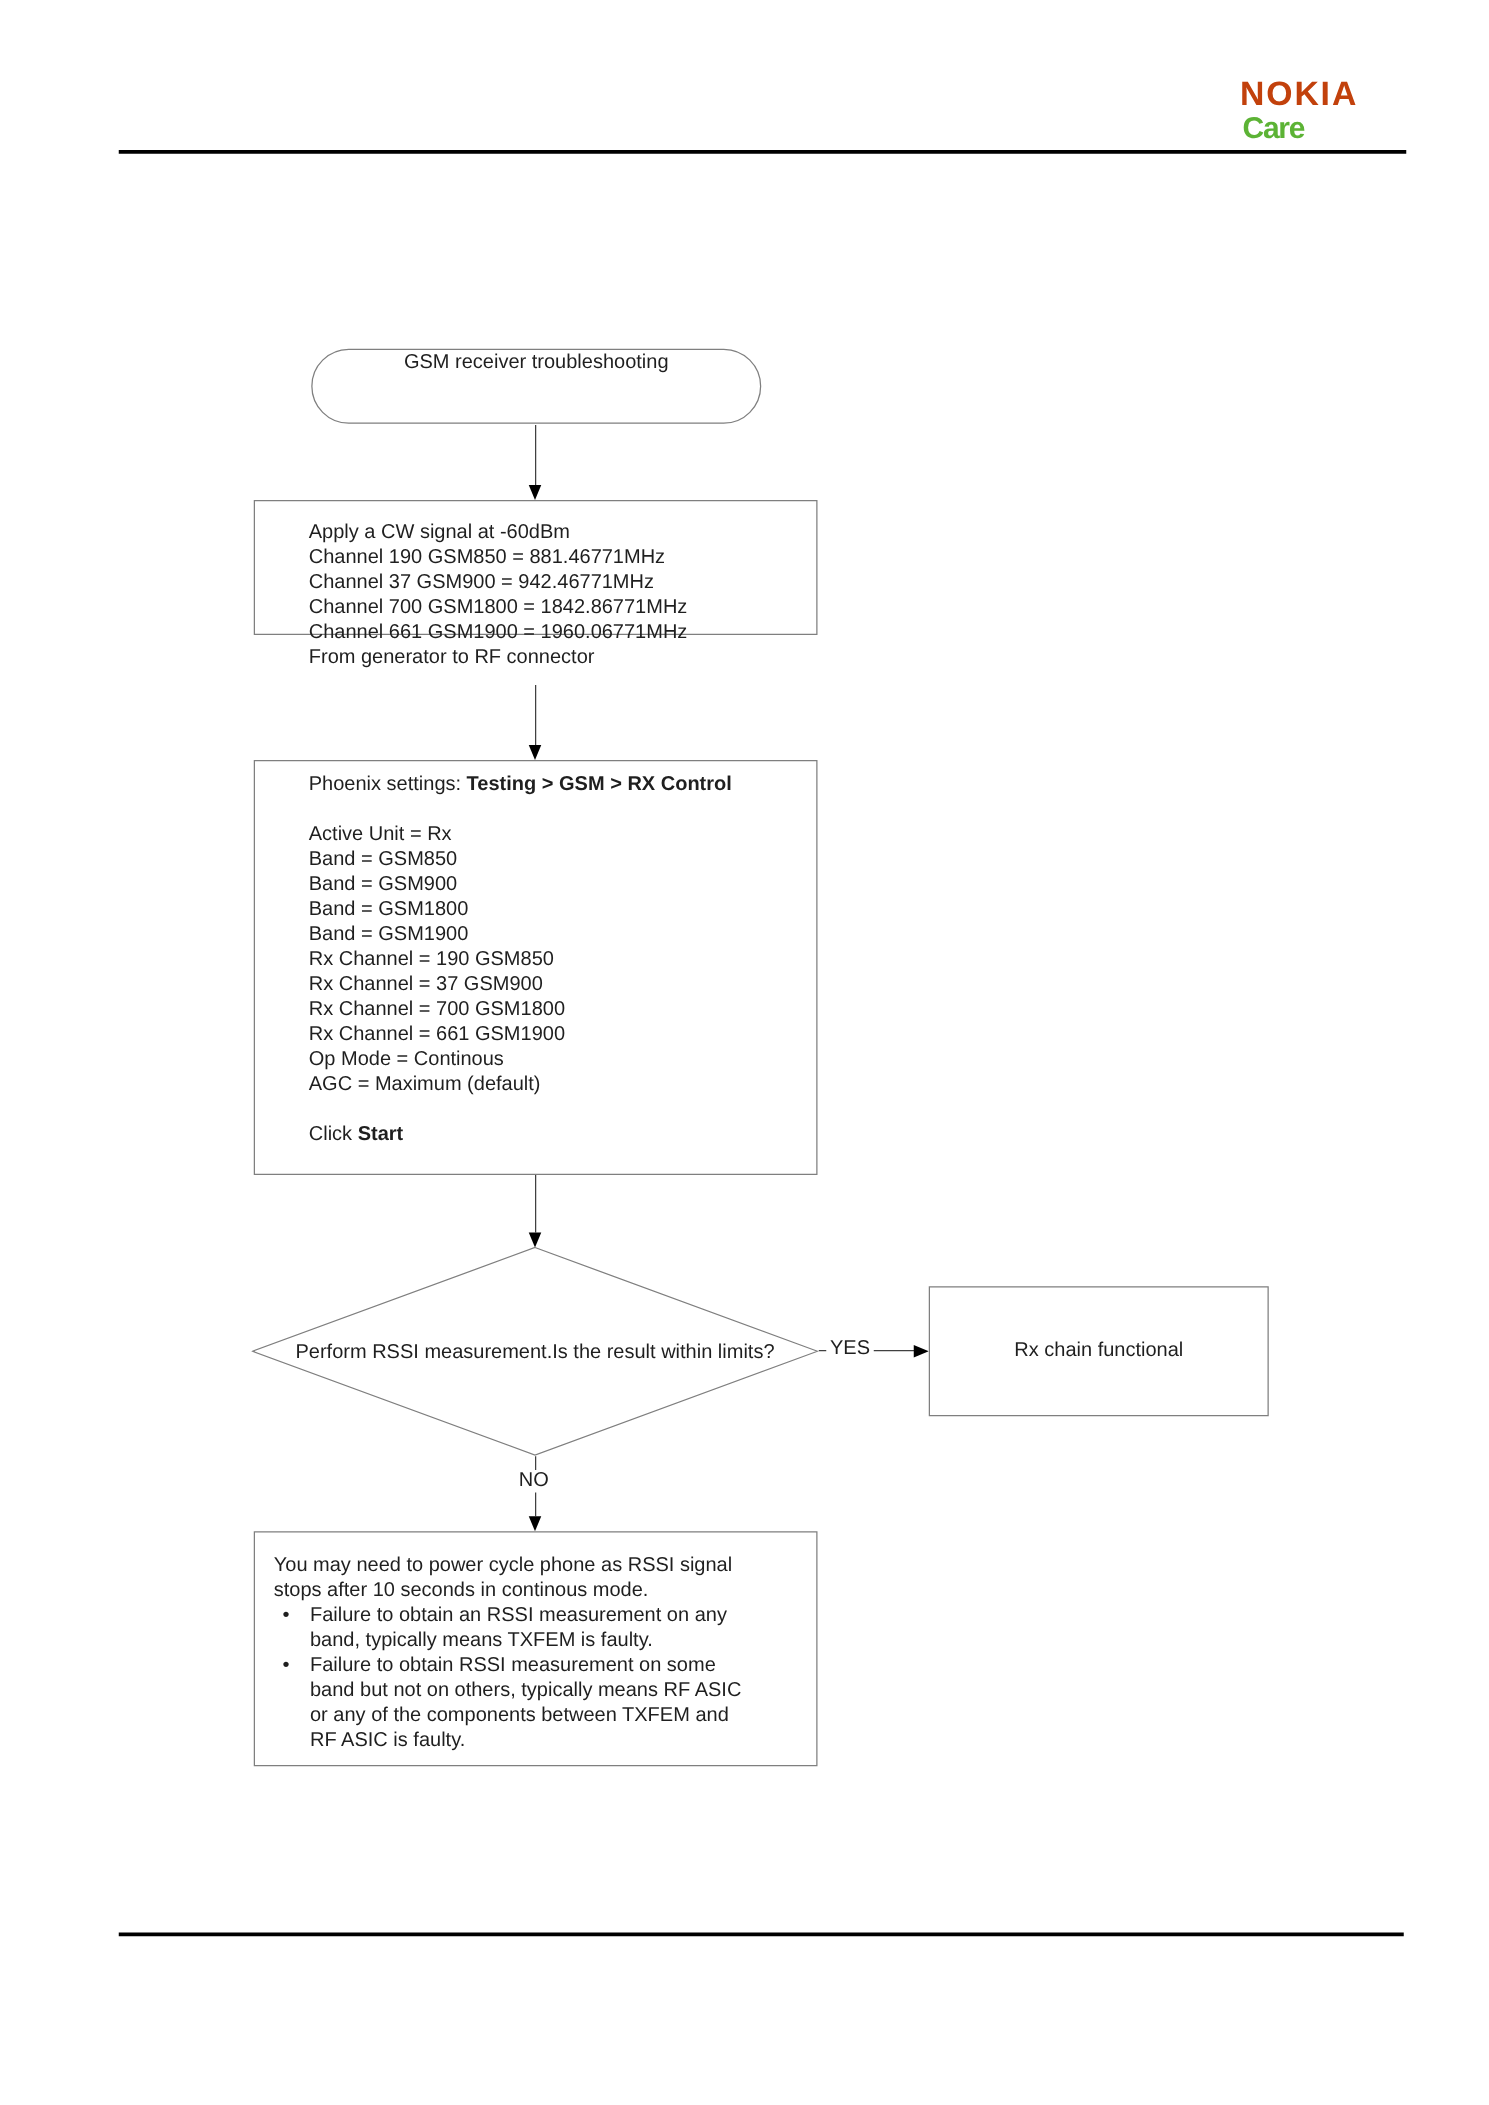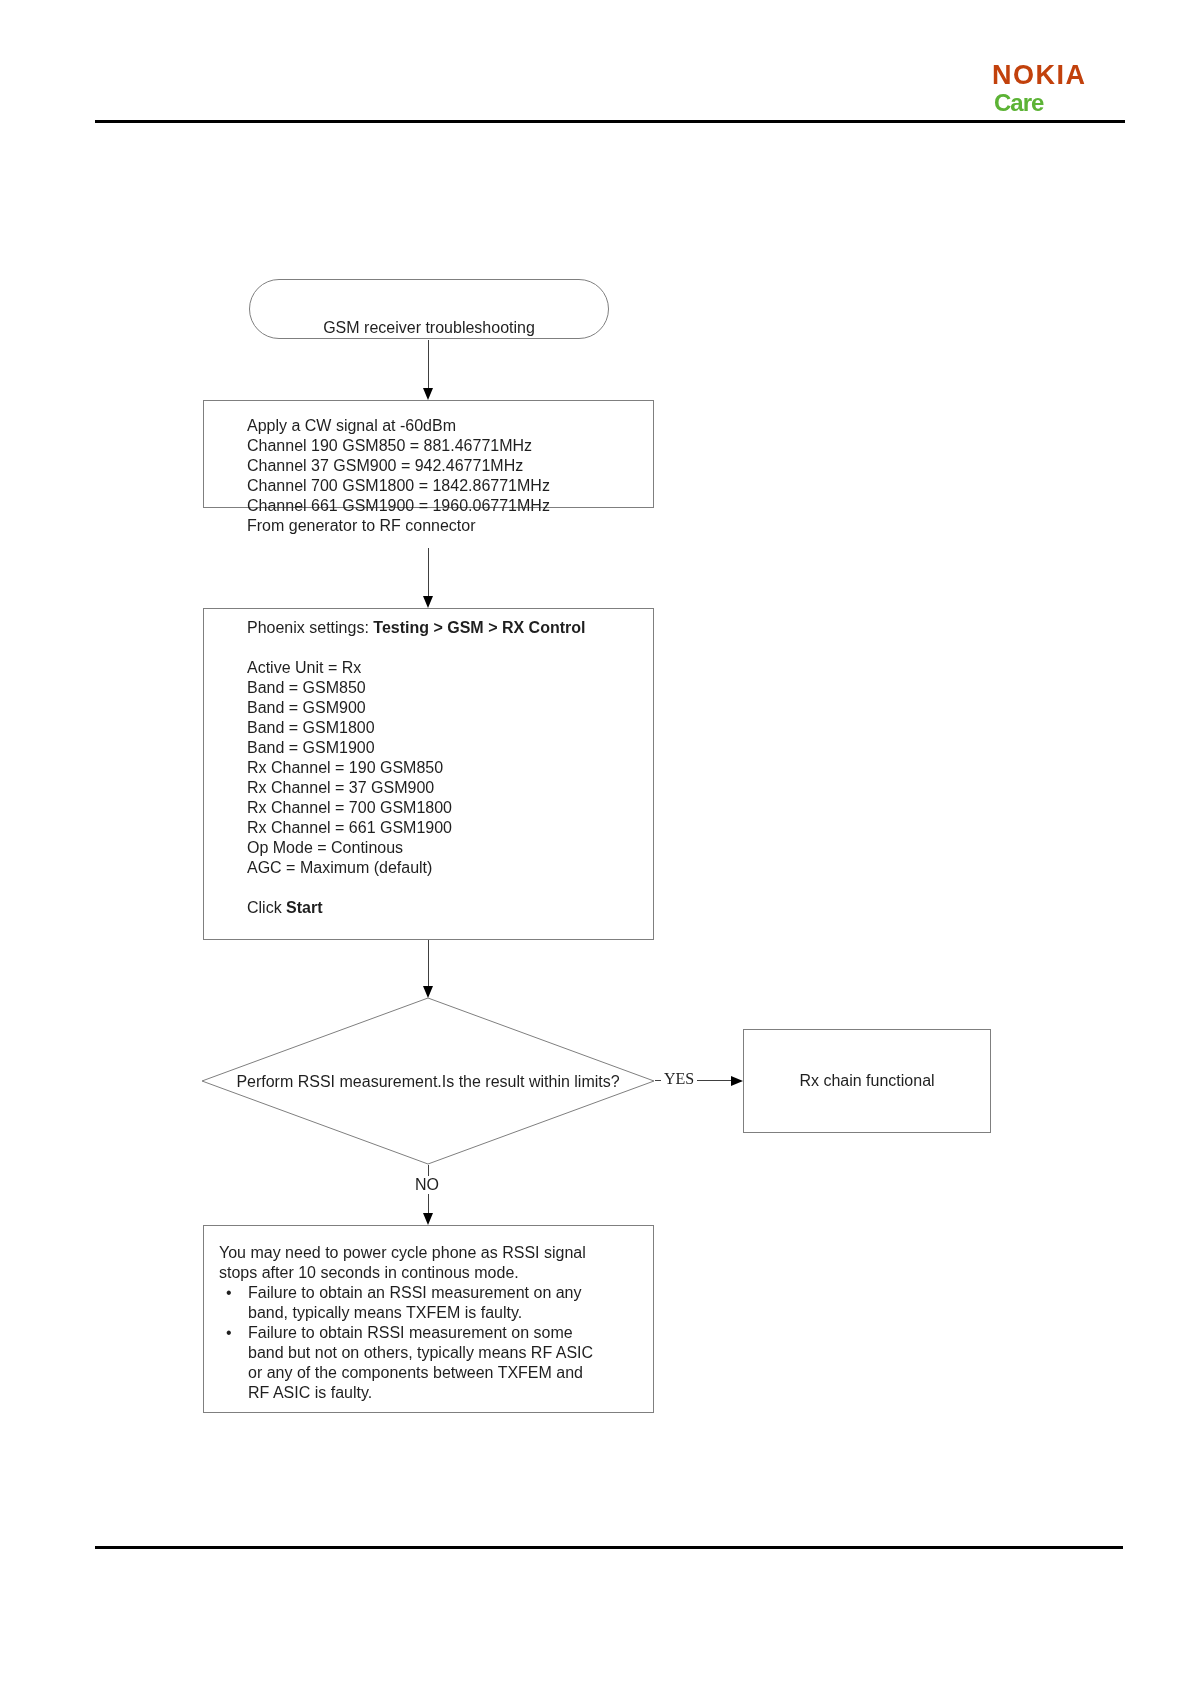--- a/index.html
+++ b/index.html
@@ -20,27 +20,27 @@
   .rule-top { left:95px; top:120px; width:1030px; }
   .rule-bottom { left:95px; top:1546px; width:1028px; }
 
   
   .shape { position:absolute; border:1px solid #7f7f7f; background:#ffffff; box-sizing:border-box; }
   .flow-text { font-size:16px; line-height:20px; color:#1f1f1f; }
   .line { white-space:nowrap; }
 
   .stadium {
     left:249px; top:279px; width:360px; height:60px; border-radius:30px;
-    display:flex; align-items:flex-end; justify-content:center; text-align:center;
+    display:flex; align-items:flex-start; justify-content:center; text-align:center;
   }
   .box-signal  { left:203px; top:400px; width:451px; height:108px; padding:15px 8px 0 43px; }
   .box-phoenix { left:203px; top:608px; width:451px; height:332px; padding:9px 8px 0 43px; }
   .box-result  { left:203px; top:1225px; width:451px; height:188px; padding:17px 8px 0 15px; }
   .box-yes {
-    left:743px; top:1029px; width:248px; height:104px;
+    left:743px; top:1029px; width:272px; height:104px;
     display:flex; align-items:center; justify-content:center; text-align:center;
   }
   .heading-line { margin-bottom:20px; }
   .click-line { margin-top:20px; }
   .bold { font-weight:bold; }
 
   .bullet-row { display:flex; }
   .bullet-dot { width:29px; padding-left:7px; box-sizing:border-box; flex:0 0 29px; }
 
   .diamond-svg { position:absolute; left:201px; top:997px; width:454px; height:168px; }
@@ -58,21 +58,21 @@
     border-top:12px solid #000000;
   }
   .arrow-right {
     position:absolute; width:0; height:0;
     border-top:5px solid transparent; border-bottom:5px solid transparent;
     border-left:12px solid #000000;
   }
   .branch-label {
     position:absolute; font-size:16px; line-height:18px; background:#ffffff; padding:0 3px; color:#1f1f1f;
   }
-  .label-yes { left:661px; top:1070px;font-family:Liberation Serif, serif; }
+  .label-yes { left:661px; top:1070px; }
   .label-no  { left:412px; top:1176px; }
 </style>
 </head>
 <body>
 
 <div class="page">
 
   <div class="brand">NOKIA</div>
   <div class="care">Care</div>
   <div class="rule rule-top"></div>

